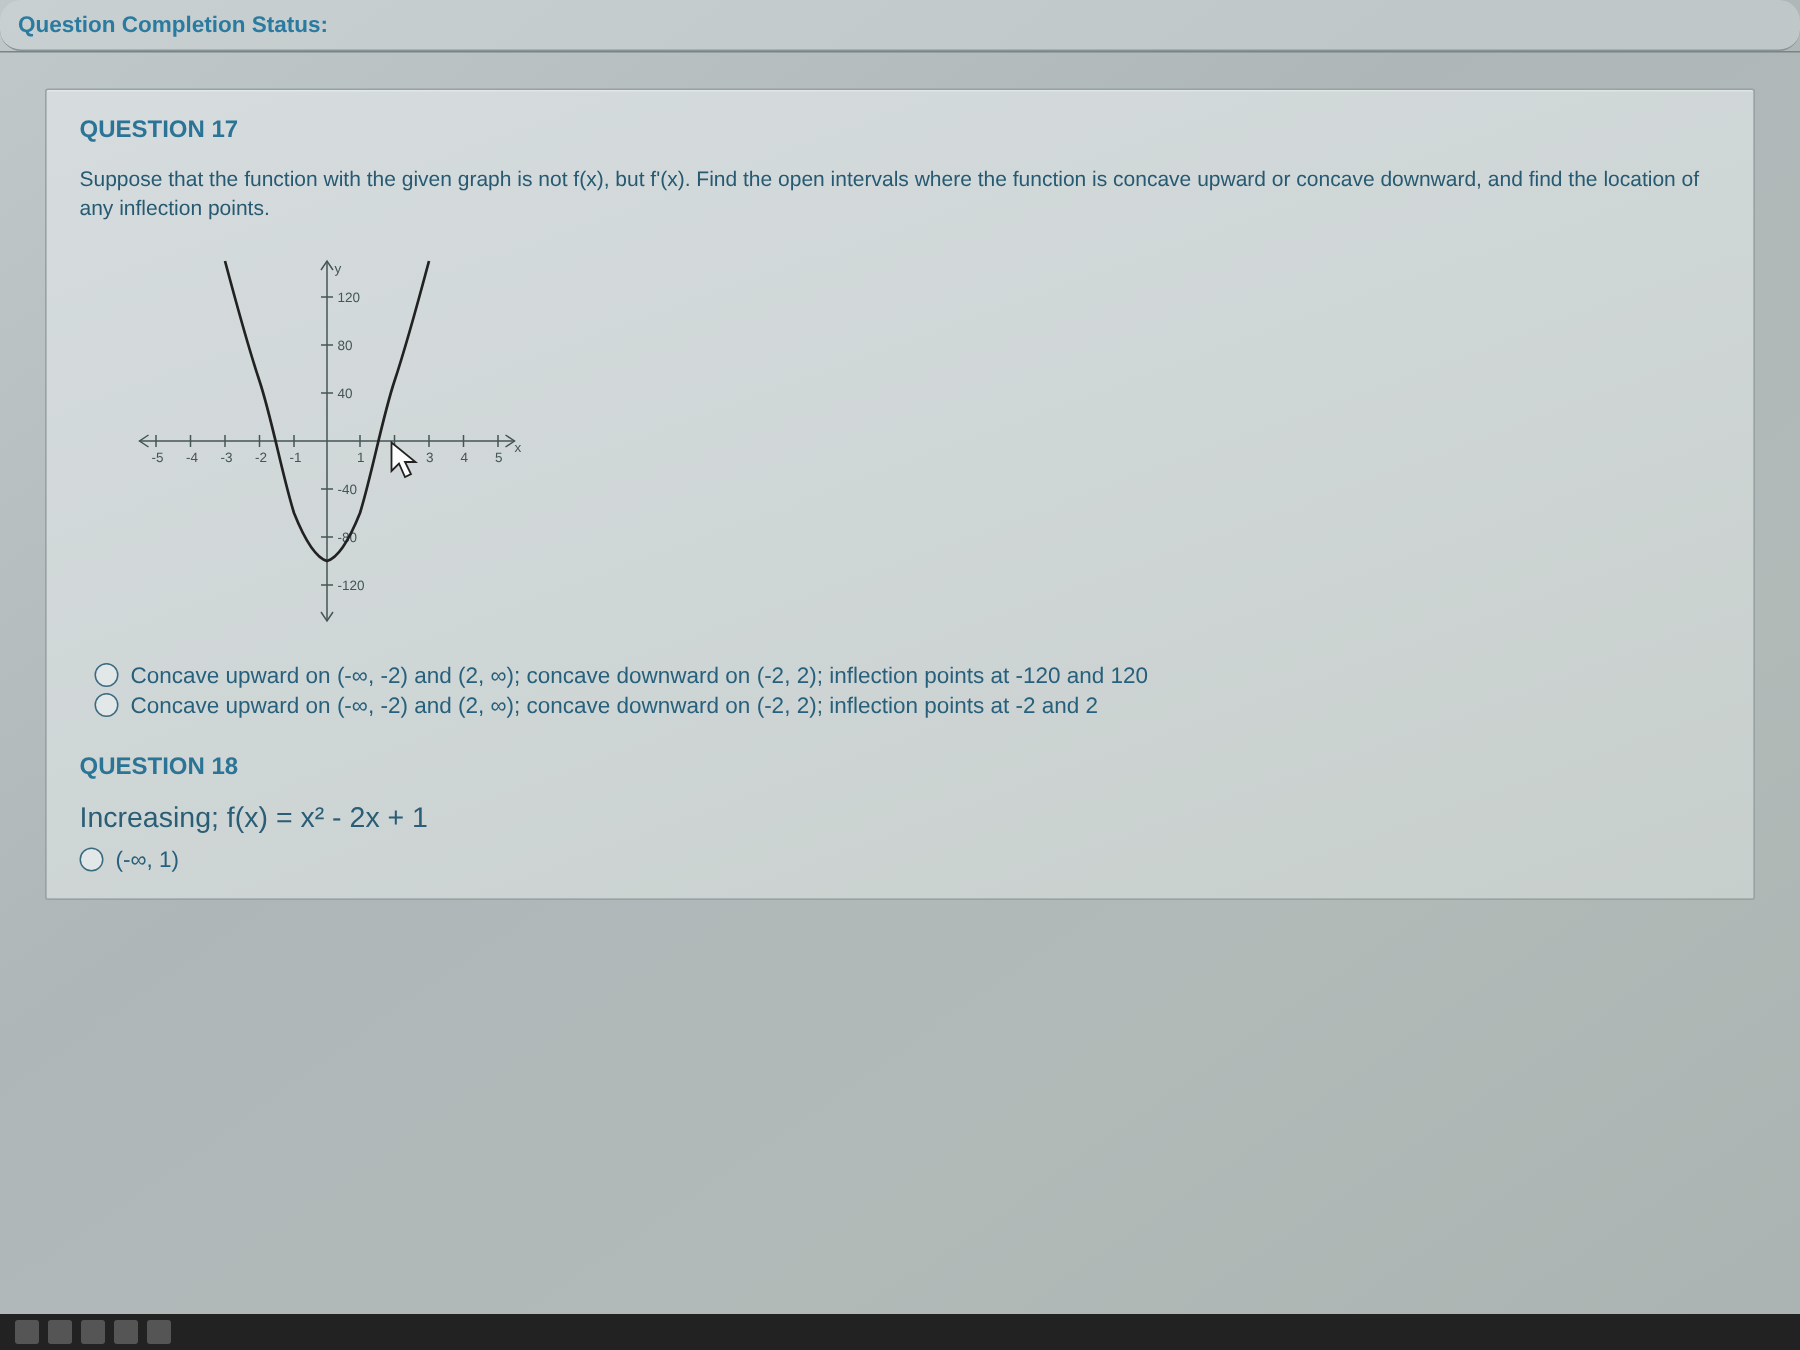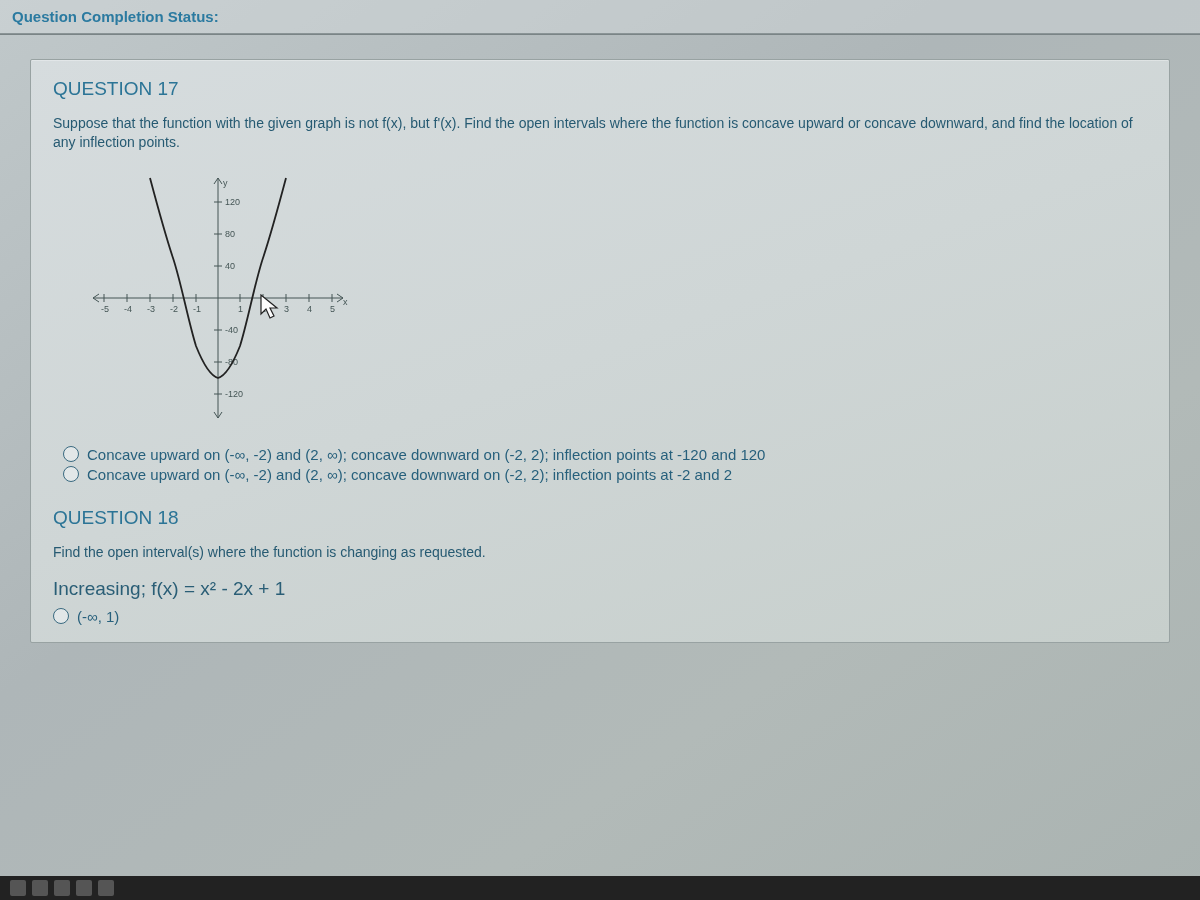--- a/index.html
+++ b/index.html
@@ -18,40 +18,41 @@
     position: relative;
     box-sizing: border-box;
   }
   .status-bar {
     padding: 8px 12px 8px 12px;
     color: #2b7aa0;
     font-weight: 600;
     font-size: 15px;
     border-bottom: 1px solid #8a9496;
     background: rgba(210,216,218,0.5);
+    border-radius: 14px;
   }
   .hr-dark {
     border: none;
     border-top: 1px solid #7a8486;
     margin: 0;
   }
   .content {
     padding: 24px 30px 0 30px;
   }
   .card {
     background: linear-gradient(160deg, #d6dcde 0%, #cfd6d6 50%, #c7cfcc 100%);
     border: 1px solid #98a2a2;
     border-radius: 2px;
     padding: 18px 22px 14px 22px;
     box-shadow: 0 1px 0 rgba(255,255,255,0.3) inset;
   }
   .q-title {
     color: #2b7496;
-    font-weight: 400;
-    font-size: 19px;
+    font-weight: 700;
+    font-size: 16px;
     margin-bottom: 14px;
   }
   .q-prompt {
     color: #265a72;
     font-size: 14px;
     line-height: 1.35;
     margin-bottom: 16px;
   }
   .graph-wrap {
     margin: 10px 0 18px 20px;
@@ -209,21 +210,20 @@
           <span>Concave upward on (-∞, -2) and (2, ∞); concave downward on (-2, 2); inflection points at -120 and 120</span>
         </div>
         <div class="opt">
           <span class="radio"></span>
           <span>Concave upward on (-∞, -2) and (2, ∞); concave downward on (-2, 2); inflection points at -2 and 2</span>
         </div>
       </div>
 
       <div class="q18">
         <div class="q-title">QUESTION 18</div>
-        <div class="q-prompt">Find the open interval(s) where the function is changing as requested.</div>
         <div class="sub">Increasing; f(x) = x² - 2x + 1</div>
         <div class="opt">
           <span class="radio"></span>
           <span>(-∞, 1)</span>
         </div>
       </div>
 
     </div>
   </div>
 

